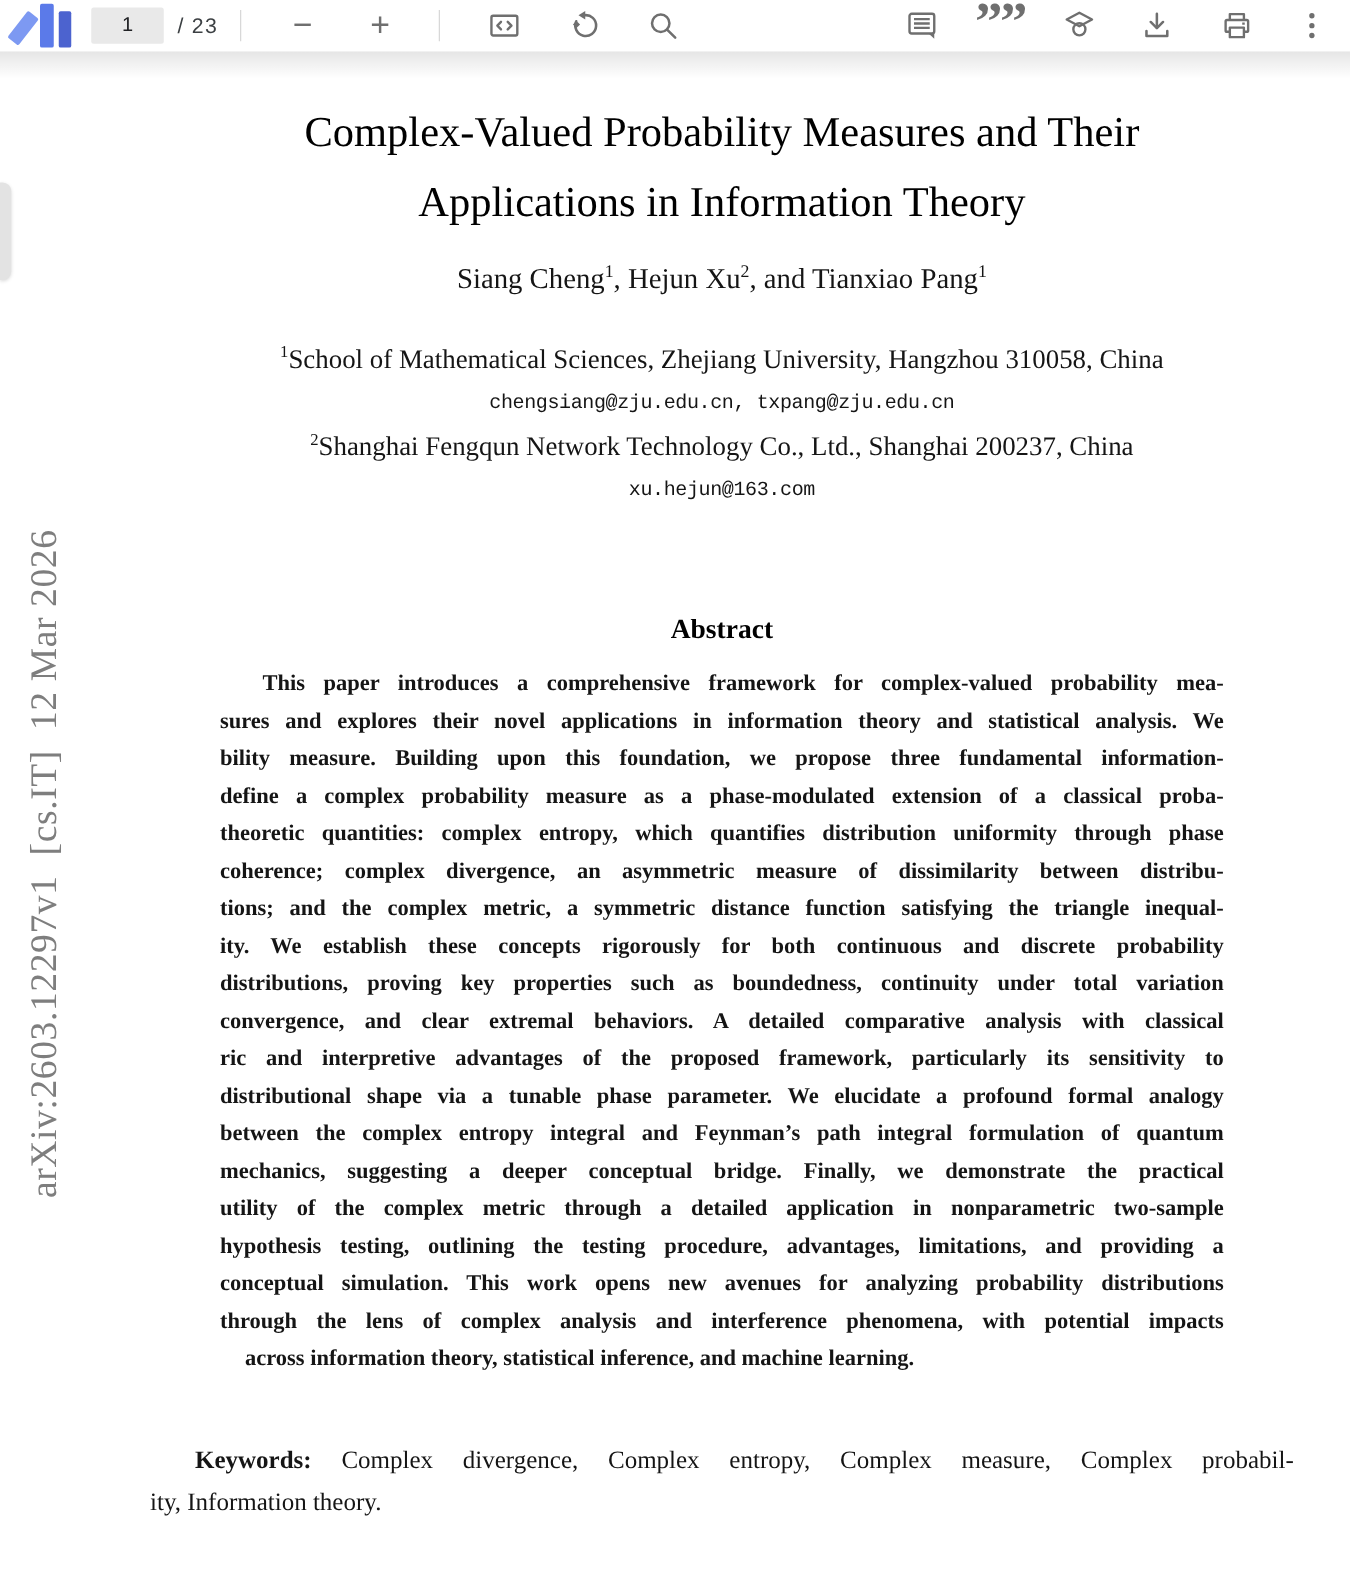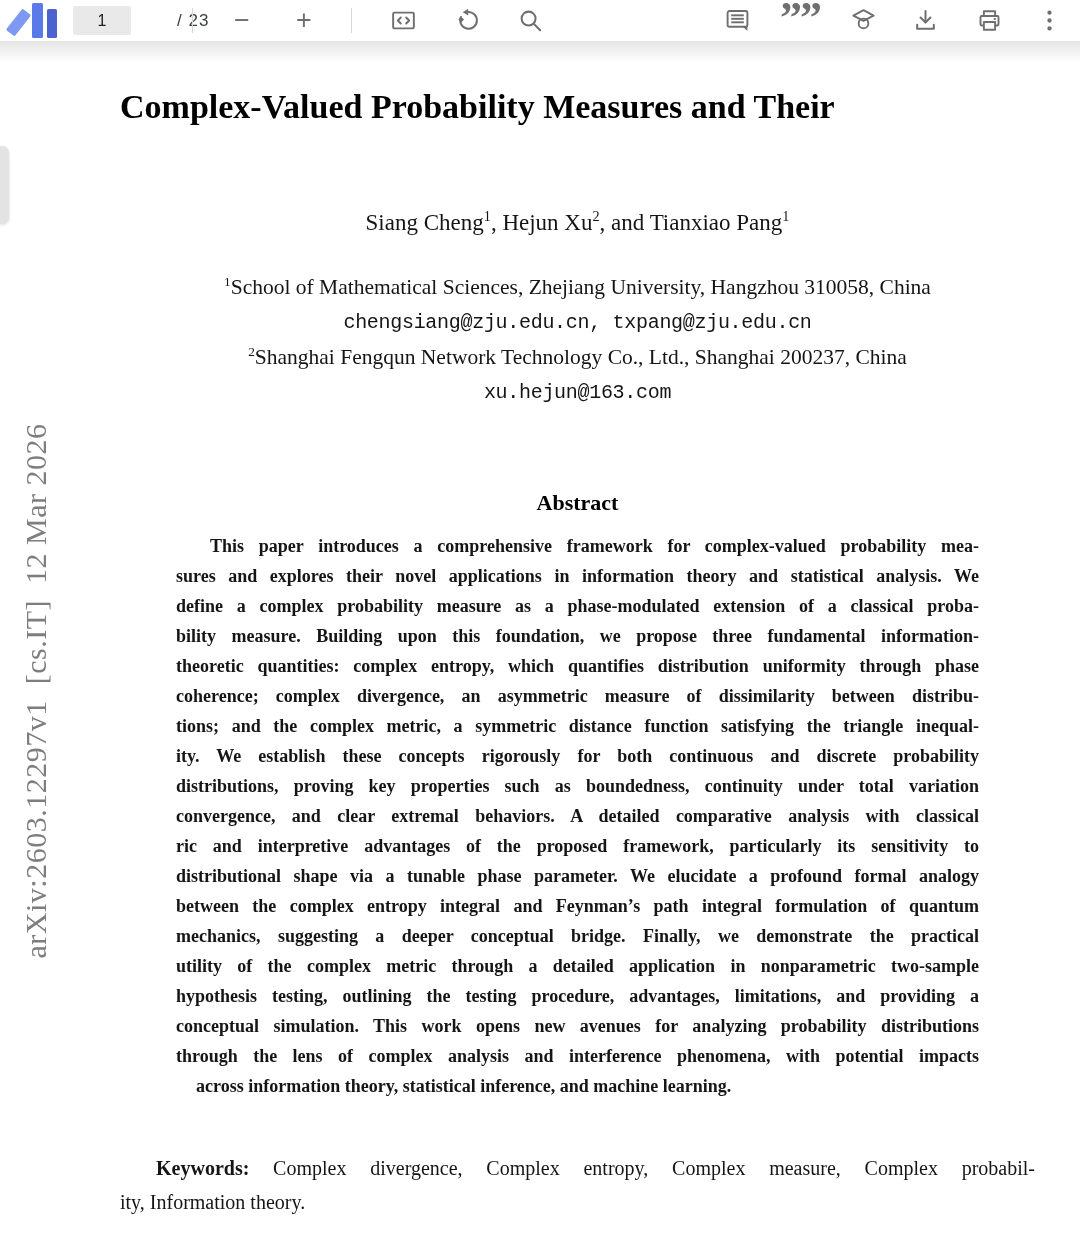--- a/index.html
+++ b/index.html
@@ -54,33 +54,33 @@
 
   .watermark{
     position:absolute; top:650px; left:36px;
     transform:translate(-50%,-50%) rotate(-90deg);
     font-family:"Liberation Serif", serif; font-size:30px; color:var(--watermark);
     white-space:pre; letter-spacing:0.5px;
   }
 
   .paper-title{
     position:absolute; left:120px; top:38px; width:915px;
-    font-weight:700; font-size:34px; line-height:56px; color:#000;
+    text-align:center; font-weight:400; font-size:34px; line-height:56px; color:#000;
     font-family:"Liberation Serif", serif;
   }
   .authors{
     position:absolute; left:120px; top:169px; width:915px;
     text-align:center; font-size:23px; color:var(--text);
   }
   .authors sup, .affil sup{font-size:62%; vertical-align:super; line-height:0;}
   .affil-block{
     position:absolute; left:120px; top:229px; width:915px; text-align:center;
   }
   .affil{font-size:21.5px; line-height:35px;}
-  .affil-email{font-size:20px; line-height:35px; letter-spacing:-0.3px;text-align:center;}
+  .affil-email{font-size:16px; line-height:35px; letter-spacing:-0.3px;text-align:center;}
 
   .abstract-heading{
     position:absolute; left:120px; top:449px; width:915px;
     text-align:center; font-weight:700; font-size:22px; color:#000;
   }
   .abstract-body{
     position:absolute; left:176px; top:490px; width:803px;
     font-size:18px; color:var(--text);
   }
   .abstract-line{
@@ -105,21 +105,21 @@
 
   <div class="logo">
     <div class="bar bar-slant"></div>
     <div class="bar bar-mid"></div>
     <div class="bar bar-right"></div>
   </div>
 
   <div class="tb-abs" style="left:73px;">
     <input class="page-input" value="1" style="">
   </div>
-  <div class="tb-abs" style="left:131px;margin-left:35px;">
+  <div class="tb-abs" style="left:131px;">
     <span class="page-count">/ 23</span>
   </div>
 
   <div class="divider" style="left:192px;"></div>
 
   <button class="tb-btn" style="position:absolute; left:223px; top:1px;">
     <span class="tb-glyph">−</span>
   </button>
   <button class="tb-btn" style="position:absolute; left:285px; top:1px;">
     <span class="tb-glyph">+</span>
@@ -199,40 +199,41 @@
 <div class="toolbar-shadow"></div>
 
 <div class="page">
 
   <button class="sidebar-handle"></button>
 
   <div class="watermark">arXiv:2603.12297v1  [cs.IT]  12 Mar 2026</div>
 
   <div class="paper-title">
     <div>Complex-Valued Probability Measures and Their</div>
+    <div>Applications in Information Theory</div>
   </div>
 
   <div class="authors serif">
     <span>Siang Cheng</span><sup>1</sup><span>, </span><span>Hejun Xu</span><sup>2</sup><span>, and </span><span>Tianxiao Pang</span><sup>1</sup>
   </div>
 
   <div class="affil-block serif">
     <div class="affil"><sup>1</sup><span>School of Mathematical Sciences, Zhejiang University, Hangzhou 310058, China</span></div>
     <div class="affil-email mono">chengsiang@zju.edu.cn, txpang@zju.edu.cn</div>
     <div class="affil"><sup>2</sup><span>Shanghai Fengqun Network Technology Co., Ltd., Shanghai 200237, China</span></div>
     <div class="affil-email mono">xu.hejun@163.com</div>
   </div>
 
   <div class="abstract-heading serif">Abstract</div>
 
   <div class="abstract-body serif">
       <div class="abstract-line">This paper introduces a comprehensive framework for complex-valued probability mea-</div>
       <div class="abstract-line">sures and explores their novel applications in information theory and statistical analysis. We</div>
+      <div class="abstract-line">bility measure. Building upon this foundation, we propose three fundamental information-</div>
       <div class="abstract-line">define a complex probability measure as a phase-modulated extension of a classical proba-</div>
-      <div class="abstract-line">bility measure. Building upon this foundation, we propose three fundamental information-</div>
       <div class="abstract-line">theoretic quantities: complex entropy, which quantifies distribution uniformity through phase</div>
       <div class="abstract-line">coherence; complex divergence, an asymmetric measure of dissimilarity between distribu-</div>
       <div class="abstract-line">tions; and the complex metric, a symmetric distance function satisfying the triangle inequal-</div>
       <div class="abstract-line">ity.  We establish these concepts rigorously for both continuous and discrete probability</div>
       <div class="abstract-line">distributions, proving key properties such as boundedness, continuity under total variation</div>
       <div class="abstract-line">convergence, and clear extremal behaviors.  A detailed comparative analysis with classical</div>
       <div class="abstract-line">ric and interpretive advantages of the proposed framework, particularly its sensitivity to</div>
       <div class="abstract-line">distributional shape via a tunable phase parameter. We elucidate a profound formal analogy</div>
       <div class="abstract-line">between the complex entropy integral and Feynman’s path integral formulation of quantum</div>
       <div class="abstract-line">mechanics, suggesting a deeper conceptual bridge.  Finally, we demonstrate the practical</div>

